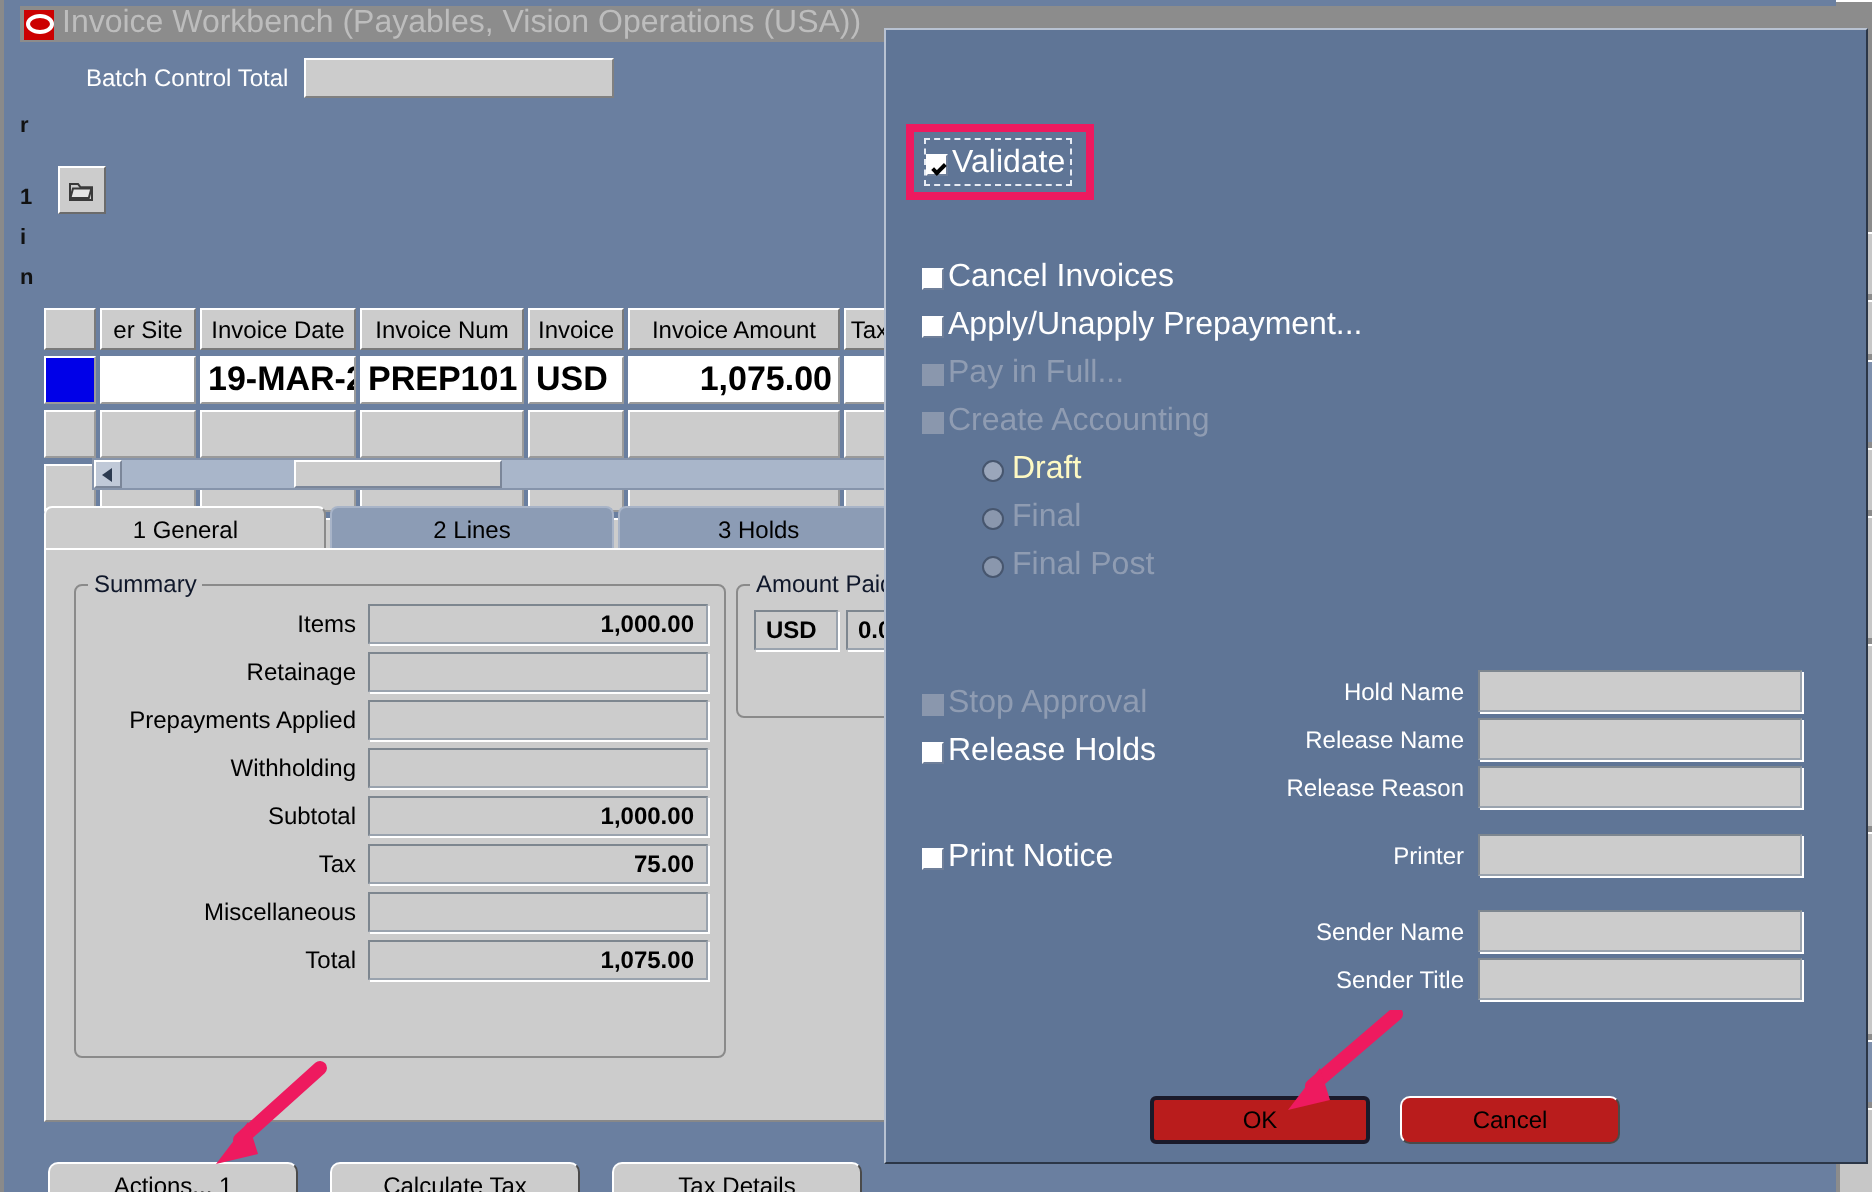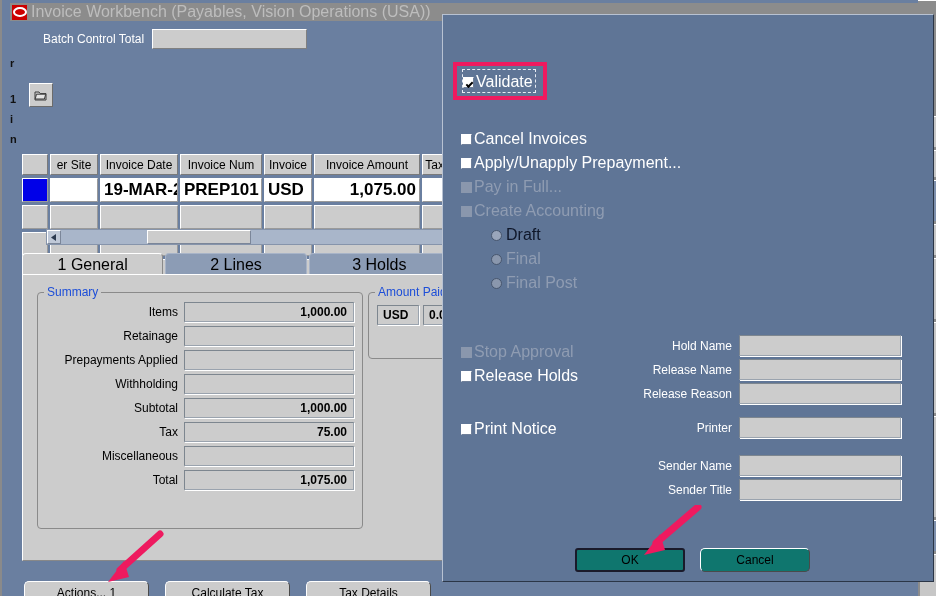--- a/index.html
+++ b/index.html
@@ -87,35 +87,35 @@
   }
   #grid-scroll .sb-thumb{
     position:absolute;left:100px;width:104px;height:14px;background:#cccccc;
     border:1px solid #fff;border-right-color:#7b8699;border-bottom-color:#7b8699;box-sizing:border-box;
   }
   
   #tabs{position:absolute;left:12px;top:232px;width:430px;height:22px;display:flex;}
   .tab{
     width:148px;height:22px;box-sizing:border-box;
     display:flex;align-items:center;justify-content:center;
-    font-size:16px;background:#8c9cb5;color:#000;
+    font-size:12px;background:#8c9cb5;color:#000;
     border:1px solid #a8b4c8;border-bottom:none;
     border-top-left-radius:4px;border-top-right-radius:4px;margin-right:2px;
   }
   .tab.active{background:#cccccc;border-color:#ffffff;border-right-color:#8a8a8a;}
   #panel{
     position:absolute;left:12px;top:253px;width:430px;height:287px;
     background:#cccccc;border:1px solid #ffffff;border-right-color:#888;border-bottom-color:#888;
     box-sizing:border-box;
   }
   fieldset.grp{
     position:absolute;margin:0;padding:0;
     border:1px solid #8a8a8a;border-radius:4px;background:transparent;
   }
-  fieldset.grp > legend{font-size:12px;color:#1d4ed8;padding:0 3px;margin-left:6px;}
+  fieldset.grp > legend{font-size:12px;color:#0f172a;padding:0 3px;margin-left:6px;}
   #grp-summary{left:14px;top:10px;width:312px;height:242px;}
   .srow{display:flex;align-items:center;height:22px;margin:0 0 2px 0;}
   .srow .slab{width:140px;text-align:right;padding-right:6px;font-size:12px;color:#000;}
   .srow .sval{
     width:170px;height:20px;box-sizing:border-box;background:#cccccc;
     border:1px solid #9aa3ae;border-top-color:#7d868f;border-left-color:#7d868f;
     box-shadow:1px 1px 0 #ffffff;
     display:flex;align-items:center;justify-content:flex-end;padding-right:6px;
     font-size:12px;font-weight:bold;color:#000;
   }
@@ -192,21 +192,21 @@
     width:108px;text-align:right;padding-right:7px;
     font-size:12px;color:#ffffff;white-space:nowrap;
   }
   .dfld .dbox{
     width:162px;height:21px;box-sizing:border-box;background:#cccccc;
     border:1px solid #9aa3ae;border-top-color:#7d868f;border-left-color:#7d868f;
     box-shadow:1px 1px 0 #ffffff;
   }
   #dlg-buttons{position:absolute;left:131px;top:510px;display:flex;gap:15px;}
   .dbtn{
-    width:110px;height:24px;box-sizing:border-box;background:#0f766e;
+    width:110px;height:24px;box-sizing:border-box;background:#b91c1c;
     border:1px solid #ffffff;border-right-color:#4a4a4a;border-bottom-color:#4a4a4a;
     border-radius:5px;display:flex;align-items:center;justify-content:center;
     font-size:12px;color:#000;
   }
   .dbtn.focused{border:2px solid #1a1a2a;border-radius:3px;}
   
   .arrow{position:absolute;pointer-events:none;}
   
   .leftfrag{position:absolute;left:0;color:#111;font-size:11px;font-weight:bold;}
 </style>
@@ -410,21 +410,21 @@
       <span class="chk-lbl">Pay in Full...</span>
     </div>
 
     <div class="chk-row disabled" style="position:absolute;left:0;top:162px;">
       <span class="chk dis"></span>
       <span class="chk-lbl">Create Accounting</span>
     </div>
 
     <div class="rad-row disabled" style="position:absolute;left:0;top:186px;">
       <span class="rad" style="background:#9aa6bb;"></span>
-      <span class="chk-lbl" style="color:#0f172a;">Draft</span>
+      <span class="chk-lbl" style="color:#fef9c3;">Draft</span>
     </div>
     <div class="rad-row disabled" style="position:absolute;left:0;top:210px;">
       <span class="rad"></span>
       <span class="chk-lbl" style="color:#8f9cb2;">Final</span>
     </div>
     <div class="rad-row disabled" style="position:absolute;left:0;top:234px;">
       <span class="rad"></span>
       <span class="chk-lbl" style="color:#8f9cb2;">Final Post</span>
     </div>
 

